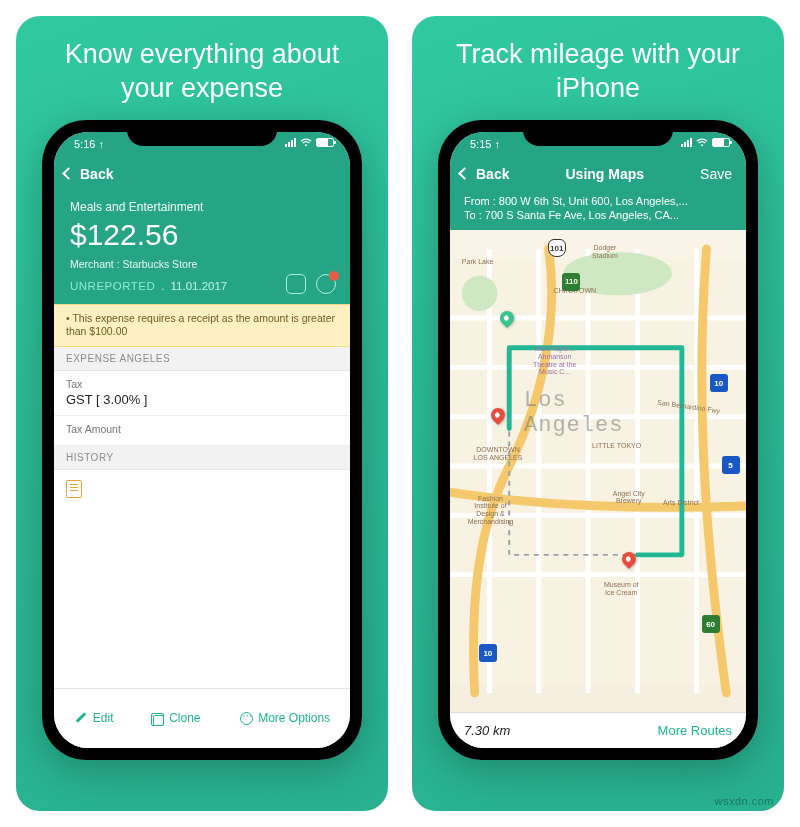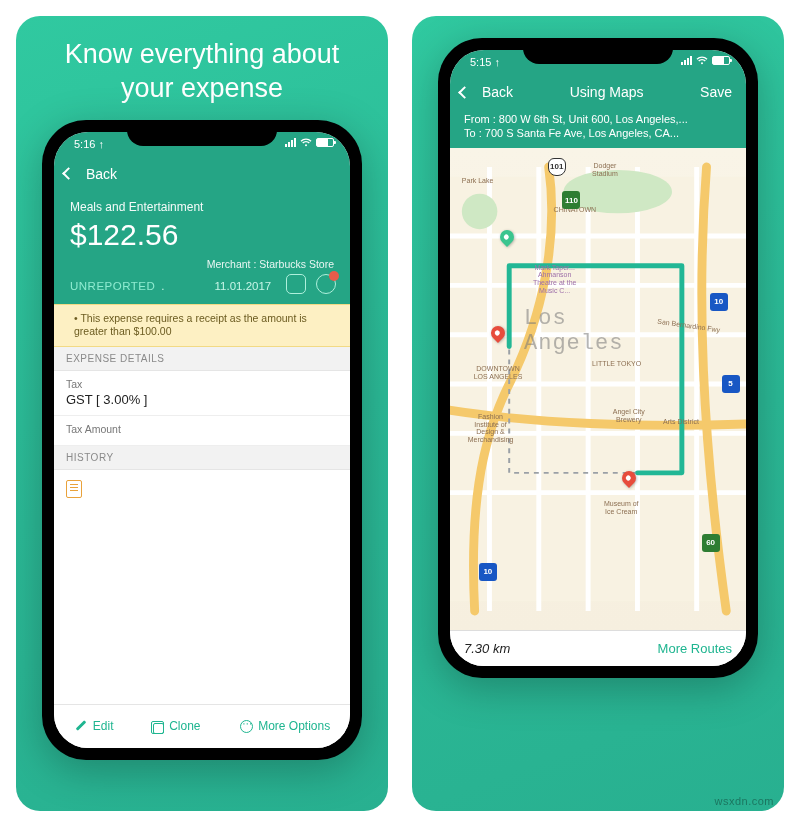--- a/index.html
+++ b/index.html
@@ -12,45 +12,45 @@
   .statusbar { height: 28px; background: #25a585; color:#fff; font-size:11px; padding: 6px 16px 0 20px; display:flex; justify-content:space-between; align-items:flex-start; }
   .status-right { display:flex; gap:4px; align-items:center; }
   .bars { display:inline-flex; gap:1px; align-items:flex-end; }
   .bars i { width:2px; background:#fff; display:block; }
   .bars i:nth-child(1){height:3px;} .bars i:nth-child(2){height:5px;} .bars i:nth-child(3){height:7px;} .bars i:nth-child(4){height:9px;}
   .wifi { width:12px; height:9px; }
   .batt { width:18px; height:9px; border:1px solid #fff; border-radius:2px; position:relative; }
   .batt::after { content:""; position:absolute; right:-3px; top:2px; width:2px; height:3px; background:#fff; border-radius:0 1px 1px 0;}
   .batt i { display:block; width:70%; height:100%; background:#fff; }
   .navbar { background:#25a585; color:#fff; padding: 6px 14px 8px 10px; display:flex; align-items:center; justify-content:space-between; font-size:14px; }
-  .back { display:flex; align-items:center; gap:13px; }
+  .back { display:flex; align-items:center; gap:7px;font-weight:bold; }
   .chev { width:9px; height:9px; border-left:2px solid #fff; border-bottom:2px solid #fff; transform:rotate(45deg); }
   .nav-title { font-weight:500; }
   .nav-save { font-size:14px; }
   .hero { background:#25a585; color:#fff; padding: 10px 16px 12px 16px; position:relative; }
   .cat { font-size:12px; opacity:.95; margin-bottom:4px;}
   .amount { font-size:30px; font-weight:400; margin-bottom:6px;}
   .merchant { font-size:10.5px; opacity:.9; margin-bottom:10px;}
   .statusline { display:flex; align-items:center; gap:6px; color:#c6f5e7; font-size:11.5px;}
   .statusline .lbl { color:#8febd0; letter-spacing:.5px;}
   .hero-icons { position:absolute; right:14px; bottom:10px; display:flex; gap:10px; align-items:center;}
   .hicon { width:20px; height:20px; border:1.5px solid #aef0dc; border-radius:5px; position:relative;}
   .hicon.badge::after{ content:""; position:absolute; top:-4px; right:-4px; width:10px; height:10px; background:#e85c4a; border-radius:50%;}
   .hicon.circle { border-radius:50%; }
-  .alert { background:#fdf0c3; border-top:1px solid #f2da85; border-bottom:1px solid #f2da85; font-size:10.5px; color:#6b5b20; padding:7px 20px; line-height:1.3;}
+  .alert { background:#fdf0c3; border-top:1px solid #f2da85; border-bottom:1px solid #f2da85; font-size:10.5px; color:#6b5b20; padding:7px 12px; line-height:1.3;}
   .sectionhdr { background:#f2f2f2; color:#8a8a8a; font-size:10px; letter-spacing:.5px; padding:6px 12px; border-bottom:1px solid #e5e5e5;}
   .row { padding:7px 12px 8px 12px; border-bottom:1px solid #eee;}
   .row .l { font-size:10.5px; color:#777; margin-bottom:2px;}
   .row .v { font-size:13px; color:#222;}
   .history-item { display:flex; gap:10px; padding:8px 12px;}
   .hist-icon { width:16px; height:18px; border:1.5px solid #e9a23b; border-radius:2px; margin-top:2px; position:relative;}
   .hist-icon::after{content:""; position:absolute; left:3px; top:3px; width:8px; height:1.5px; background:#e9a23b; box-shadow:0 3px 0 #e9a23b, 0 6px 0 #e9a23b;}
   .hist-text .t { font-size:12px; color:#222; margin-bottom:2px;}
   .hist-text .s { font-size:9.5px; color:#9a9a9a;}
-  .bottombar { margin-top:auto; border-top:1px solid #e5e5e5; background:#fff; display:flex; justify-content:space-around; align-items:center; height:44px; font-size:12px; color:#1fb590;}
+  .bottombar { margin-top:auto; border-top:1px solid #e5e5e5; background:#fff; display:flex; justify-content:space-around; align-items:center; height:60px; font-size:12px; color:#1fb590;}
   .bbtn { display:flex; align-items:center; gap:5px;}
   .bicon { width:14px; height:14px; position:relative;}
   .bicon.pencil::before{content:""; position:absolute; width:12px; height:3px; background:#1fb590; transform:rotate(-45deg); top:5px; left:1px; border-radius:1px;}
   .bicon.clone{ border:1.5px solid #1fb590; border-radius:2px; width:11px; height:11px; top:2px;}
   .bicon.clone::after{content:""; position:absolute; left:-3px; top:-3px; width:11px; height:11px; border:1.5px solid #1fb590; border-radius:2px;}
   .bicon.more{ border:1.5px solid #1fb590; border-radius:50%; width:13px; height:13px;}
   .bicon.more::after{content:"⋯"; position:absolute; left:1px; top:-3px; font-size:10px; color:#1fb590;}
   
   .fromto { background:#25a585; color:#fff; font-size:11px; padding:4px 14px 8px 14px;}
   .fromto div{ white-space:nowrap; overflow:hidden; text-overflow:ellipsis; padding:1px 0;}
@@ -98,33 +98,33 @@
         <span class="back">
             <span class="chev"></span>
             <span style="white-space: pre-line;">Back</span>
           </span>
         <span></span>
           <span></span>
       </div>
       <div class="hero">
         <div class="cat" style="white-space: pre-line;">Meals and Entertainment</div>
         <div class="amount" style="white-space: pre-line;">$122.56</div>
-        <div class="merchant" style="white-space: pre-line; text-align: right;">Merchant : Starbucks Store</div>
+        <div class="merchant" style="white-space: pre-line;">Merchant : Starbucks Store</div>
         <div class="statusline">
           <span class="lbl" style="white-space: pre-line;">UNREPORTED</span>
           <span style="white-space: pre-line;"> . </span>
-          <span style="white-space: pre-line; margin-left: 44px;">11.01.2017</span>
+          <span style="white-space: pre-line;">11.01.2017</span>
         </div>
         <div class="hero-icons">
           <span class="hicon"></span>
           <span class="hicon circle badge"></span>
         </div>
       </div>
       <div class="alert" style="white-space: pre-line;">• This expense requires a receipt as the amount is greater than $100.00</div>
-      <div class="sectionhdr" style="white-space: pre-line;">EXPENSE DETAILS</div>
+      <div class="sectionhdr" style="white-space: pre-line;">EXPENSE ANGELES</div>
       <div class="row">
         <div class="l" style="white-space: pre-line;">Tax</div>
         <div class="v" style="white-space: pre-line;">GST [ 3.00% ]</div>
       </div>
       <div class="row">
         <div class="l" style="white-space: pre-line;">Tax Amount</div>
       </div>
       <div class="sectionhdr" style="white-space: pre-line;">HISTORY</div>
       <div class="history-item">
         <div class="hist-icon"></div>
@@ -141,20 +141,21 @@
         <div class="bbtn">
             <span class="bicon more"></span>
             <span style="white-space: pre-line;">More Options</span>
           </div>
       </div>
     </div>
   </div>
 </div>
 
 <div class="panel">
+  <div class="headline" style="white-space: pre-line;">Track mileage with your iPhone</div>
   <div class="phone">
     <div class="screen">
       <div class="statusbar">
         <span style="white-space: pre-line;">5:15 ↑</span>
         <span class="status-right">
           <span class="bars">
               <i></i>
               <i></i>
               <i></i>
               <i></i>
@@ -165,21 +166,21 @@
           <span class="batt">
               <i></i>
             </span>
         </span>
       </div>
       <div class="navbar">
         <span class="back">
             <span class="chev"></span>
             <span style="white-space: pre-line;">Back</span>
           </span>
-        <span class="nav-title" style="white-space: pre-line;">Using Maps</span>
+        <span class="nav-title" style="white-space: pre-line; font-weight: bold;">Using Maps</span>
         <span class="nav-save" style="white-space: pre-line;">Save</span>
       </div>
       <div class="fromto">
         <div style="white-space: pre-line;">From : 800 W 6th St, Unit 600, Los Angeles,...</div>
         <div style="white-space: pre-line;">To     : 700 S Santa Fe Ave, Los Angeles, CA...</div>
       </div>
       <div class="map">
         <svg viewBox="0 0 300 430">
           <rect width="300" height="430" fill="#f8f2e2"></rect>
 

